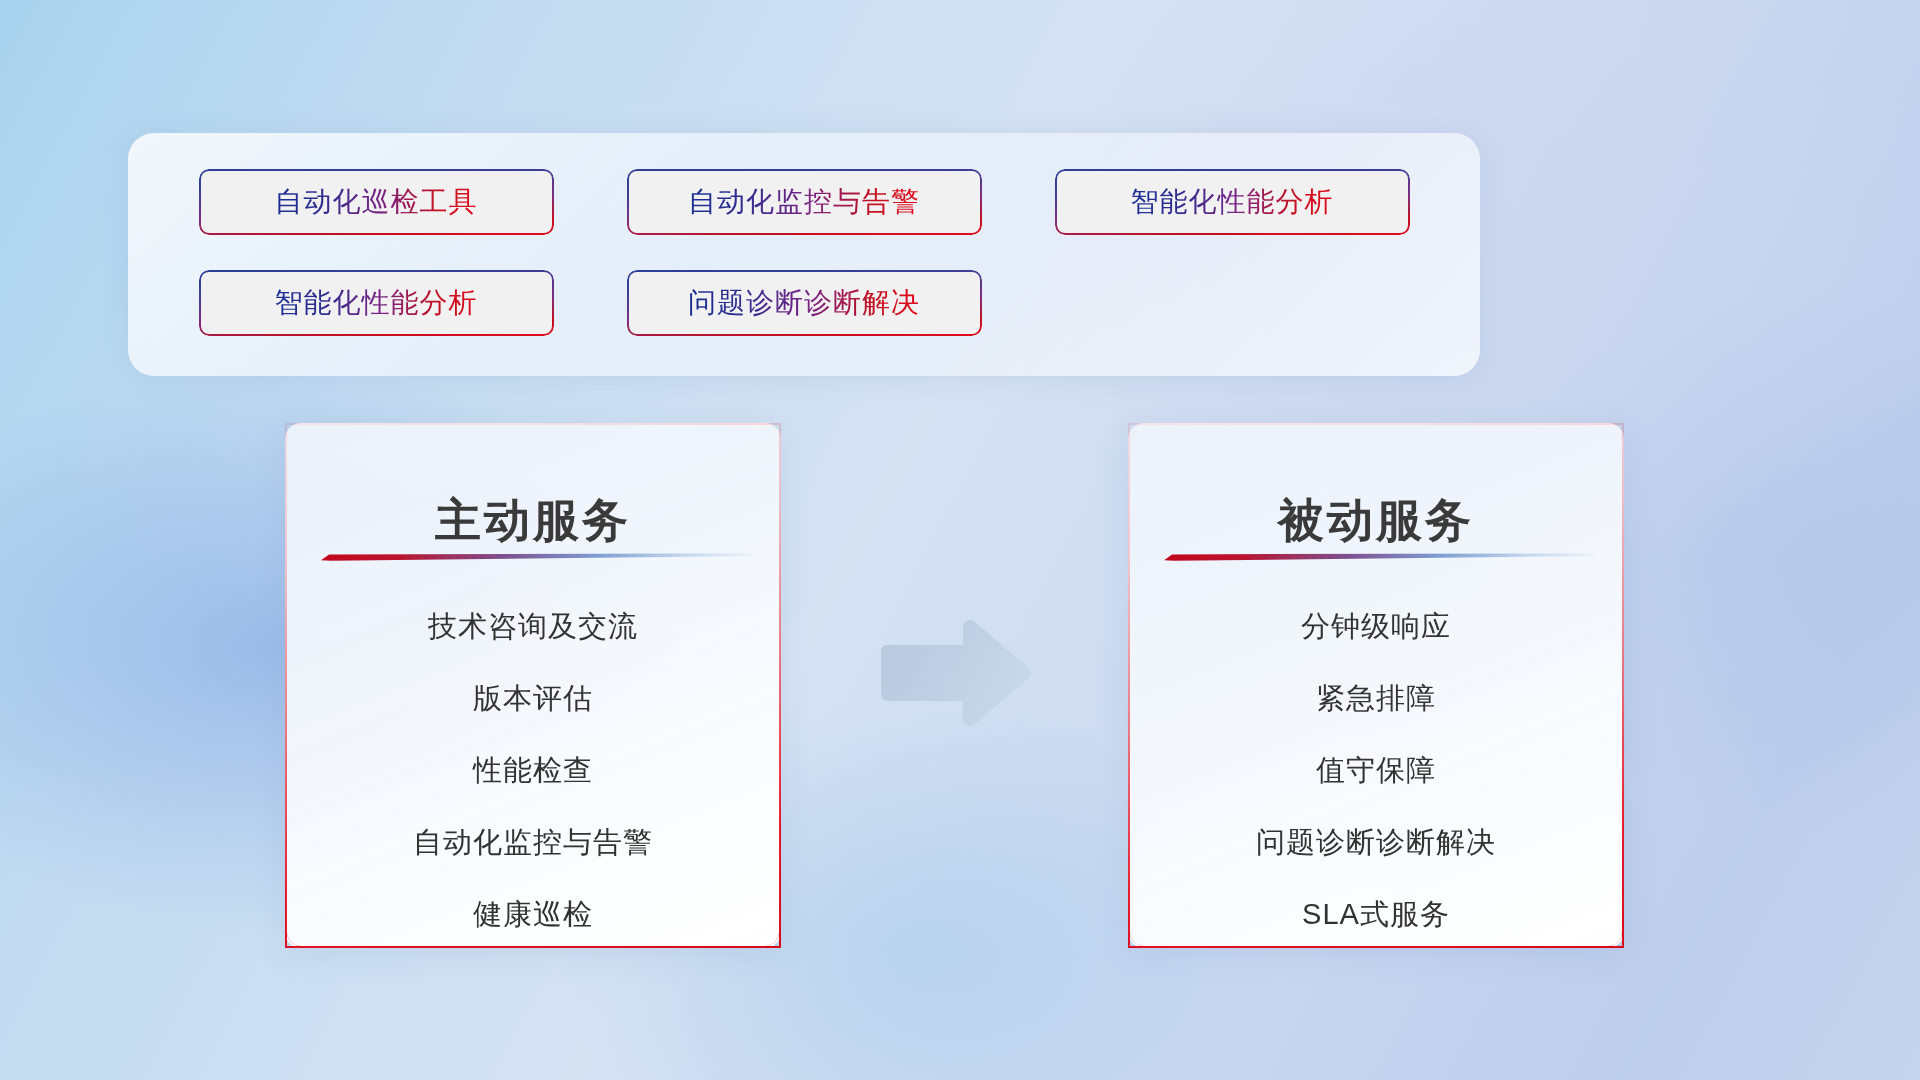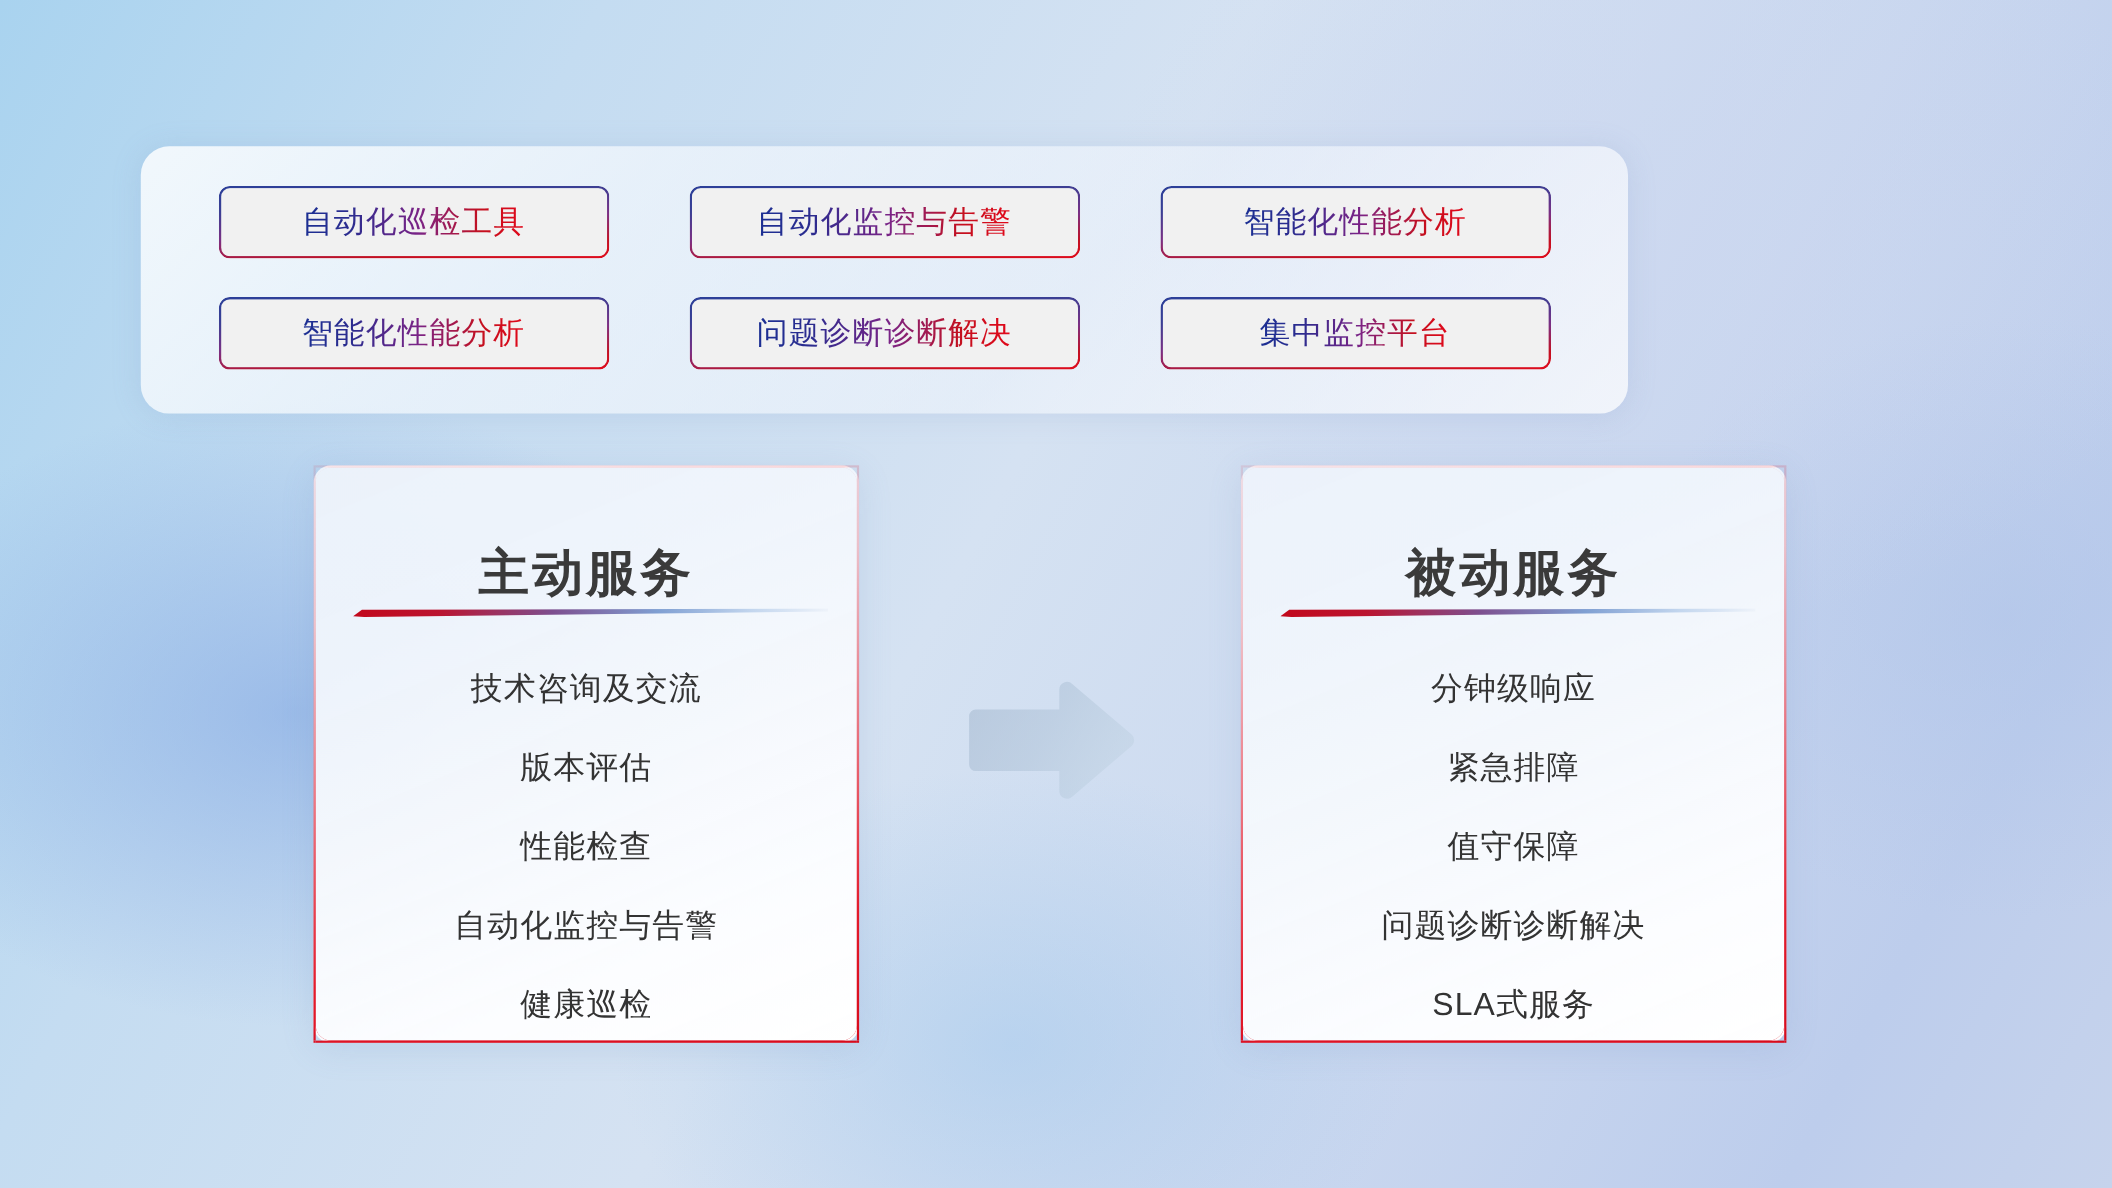--- a/index.html
+++ b/index.html
@@ -212,23 +212,20 @@
       </div>
       <div class="tag">
         <span class="tag-label">智能化性能分析</span>
       </div>
       <div class="tag">
         <span class="tag-label">智能化性能分析</span>
       </div>
       <div class="tag">
         <span class="tag-label">问题诊断诊断解决</span>
       </div>
-      <div class="tag">
-        <span class="tag-label">集中监控平台</span>
-      </div>
 
     </div>
   </section>
 
   <section class="service-card" id="card-active">
     <h2 class="card-title">主动服务</h2>
 
     <div class="card-divider">
       <svg viewBox="0 0 432 8" preserveAspectRatio="none" aria-hidden="true">
         <defs>

